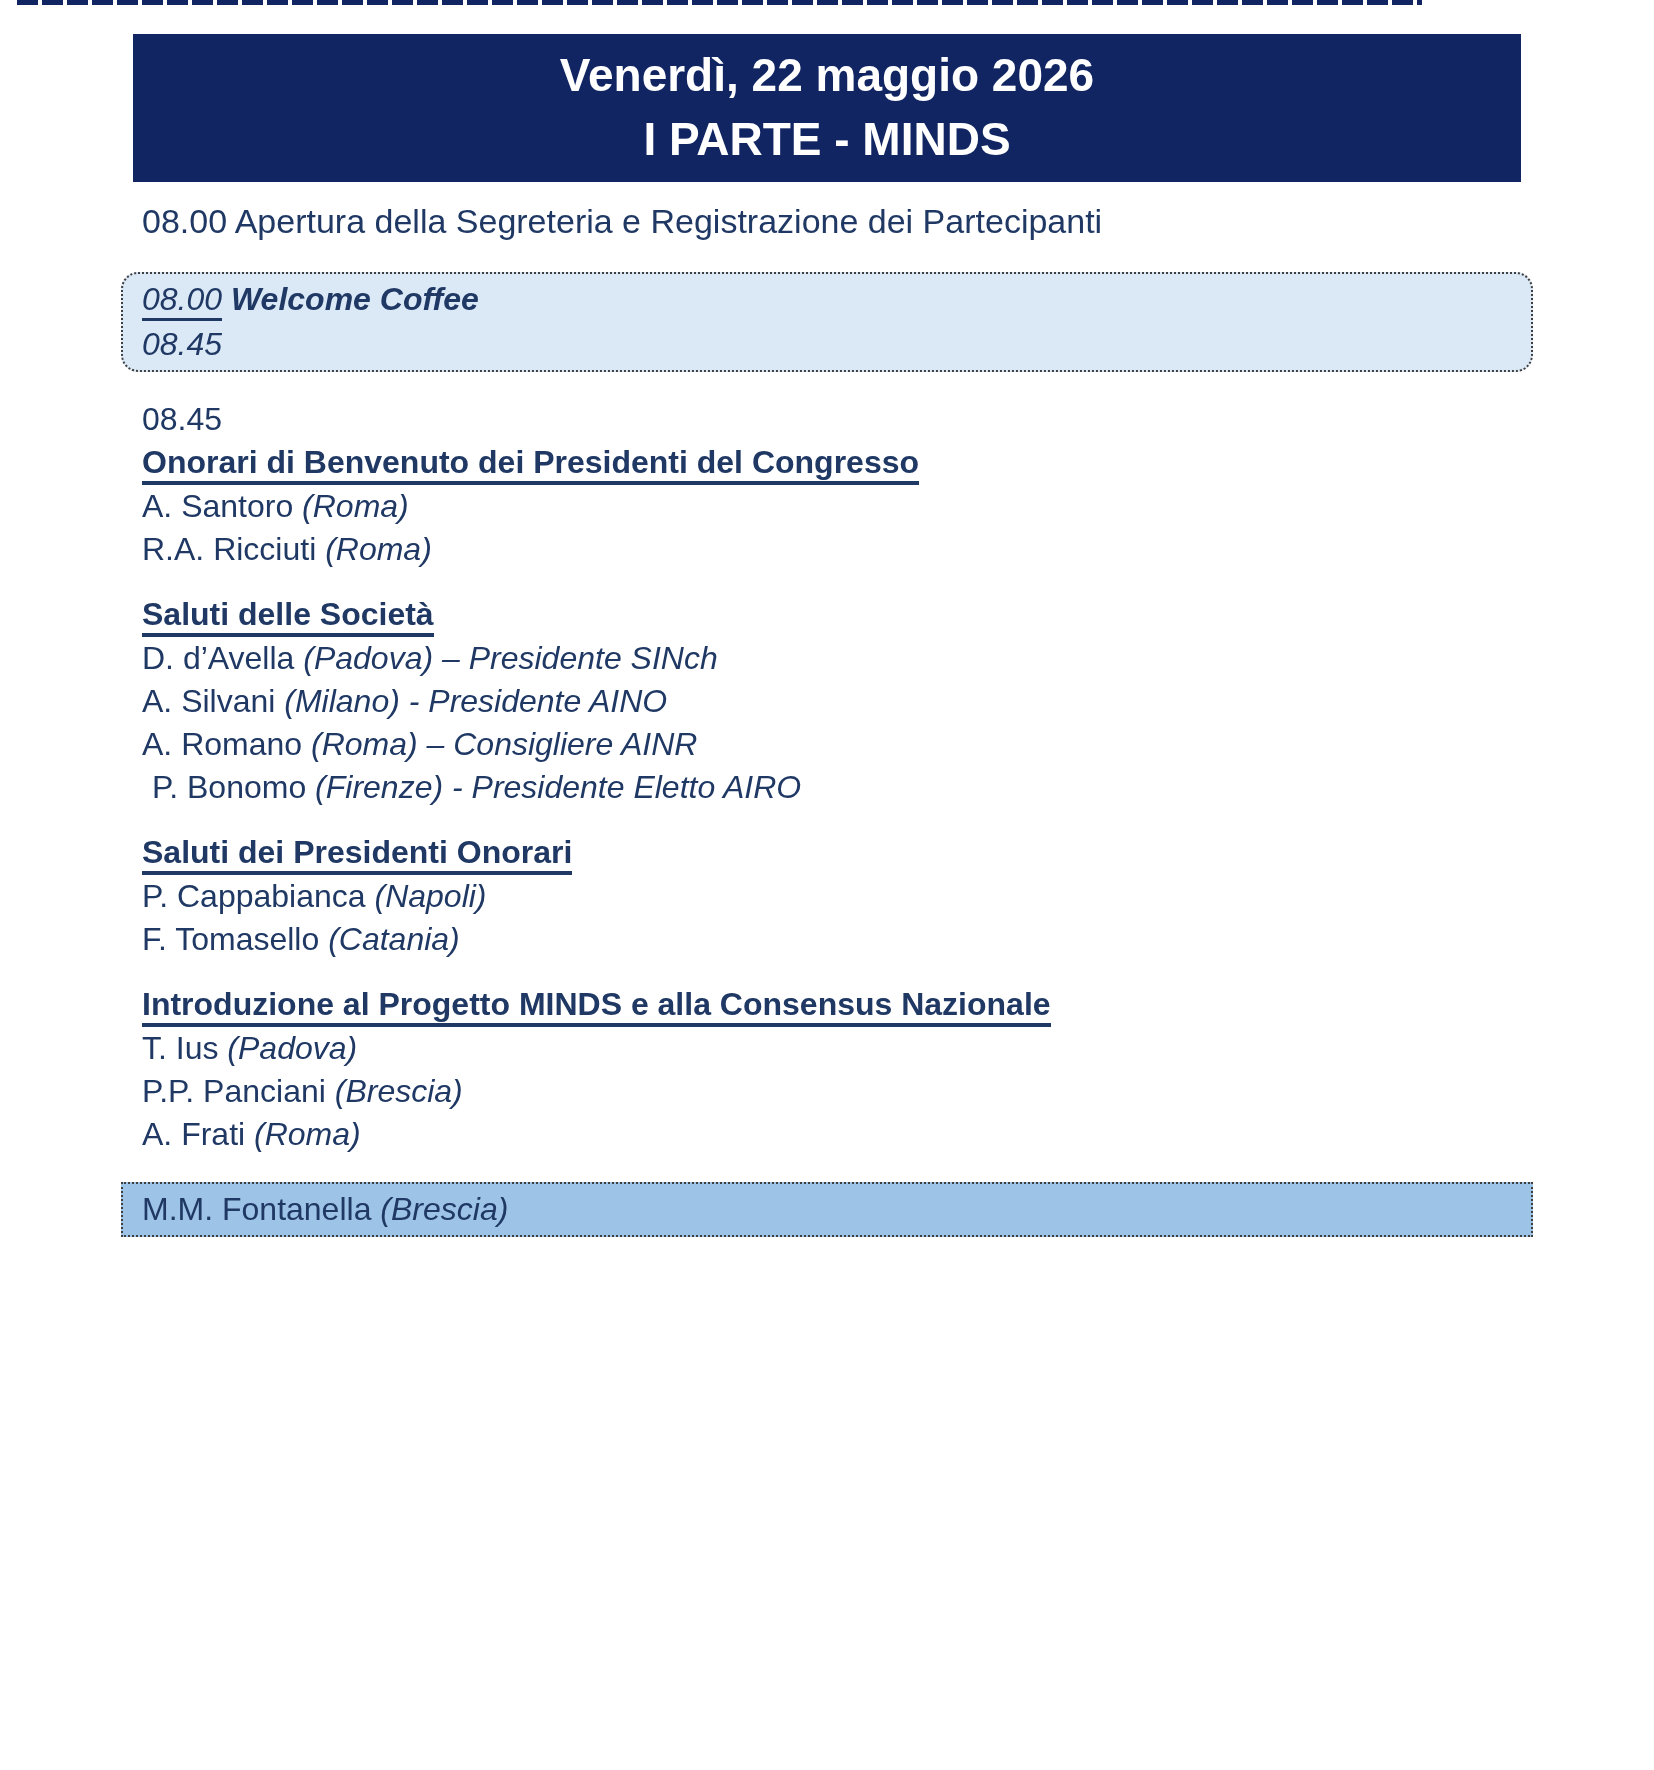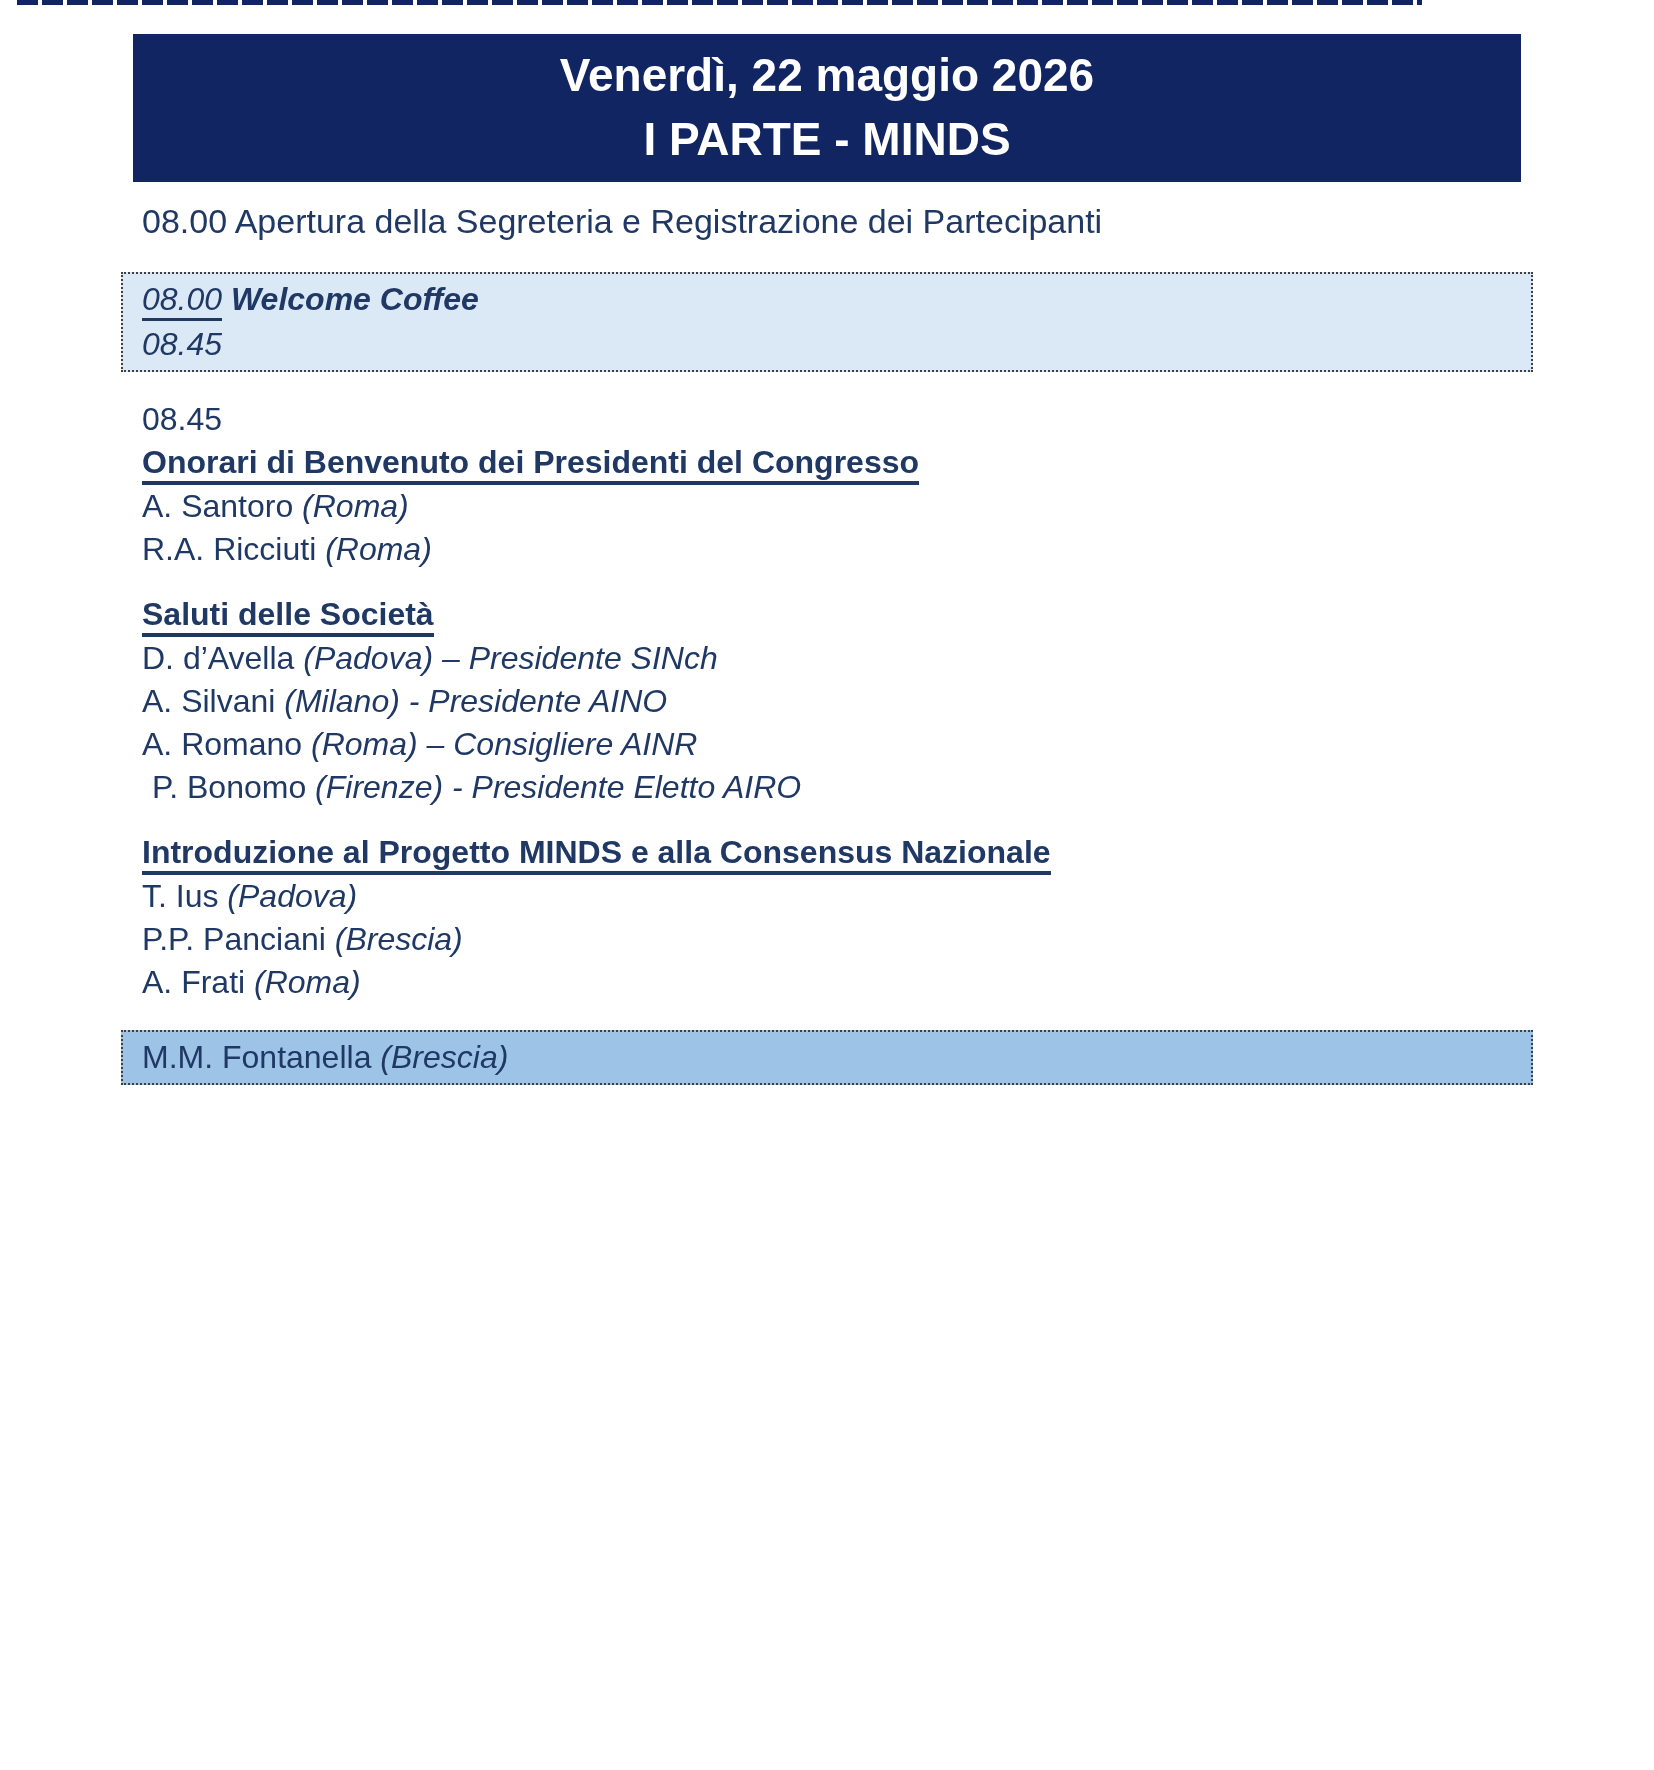--- a/index.html
+++ b/index.html
@@ -47,21 +47,21 @@
   .box{
     margin-left:121px;
     width:1412px;
     box-sizing:border-box;
     border:2px dotted var(--border_dot);
     padding:3px 0 3px 19px;
     font-size:32px;
     line-height:45px;
     white-space:nowrap;
   }
-  .box.coffee{margin-top:27px;background:var(--box1_bg);}
+  .box.coffee{margin-top:27px;background:var(--box1_bg);border-radius:17px;}
   .box.session{margin-top:26px;background:var(--box2_bg);}
   .block{
     margin:22px 0 0 142px;
     font-size:32px;
     line-height:43px;
     white-space:nowrap;
   }
   .block.first{margin-top:26px;}
   .hd{
     font-weight:bold;
@@ -133,20 +133,31 @@
     <div>
       <span class="b">A. Romano</span>
       <span class="i">(Roma) – Consigliere AINR</span>
     </div>
     <div class="indent">
       <span class="b">P. Bonomo</span>
       <span class="i">(Firenze) - Presidente Eletto AIRO</span>
     </div>
   </section>
 
+  <section class="block">
+    <div><span class="hd">Saluti dei Presidenti Onorari</span></div>
+    <div>
+      <span class="b">P. Cappabianca</span>
+      <span class="i">(Napoli)</span>
+    </div>
+    <div>
+      <span class="b">F. Tomasello</span>
+      <span class="i">(Catania)</span>
+    </div>
+  </section>
 
   <section class="block">
     <div><span class="hd">Introduzione al Progetto MINDS e alla Consensus Nazionale</span></div>
     <div>
       <span class="b">T. Ius</span>
       <span class="i">(Padova)</span>
     </div>
     <div>
       <span class="b">P.P. Panciani</span>
       <span class="i">(Brescia)</span>

